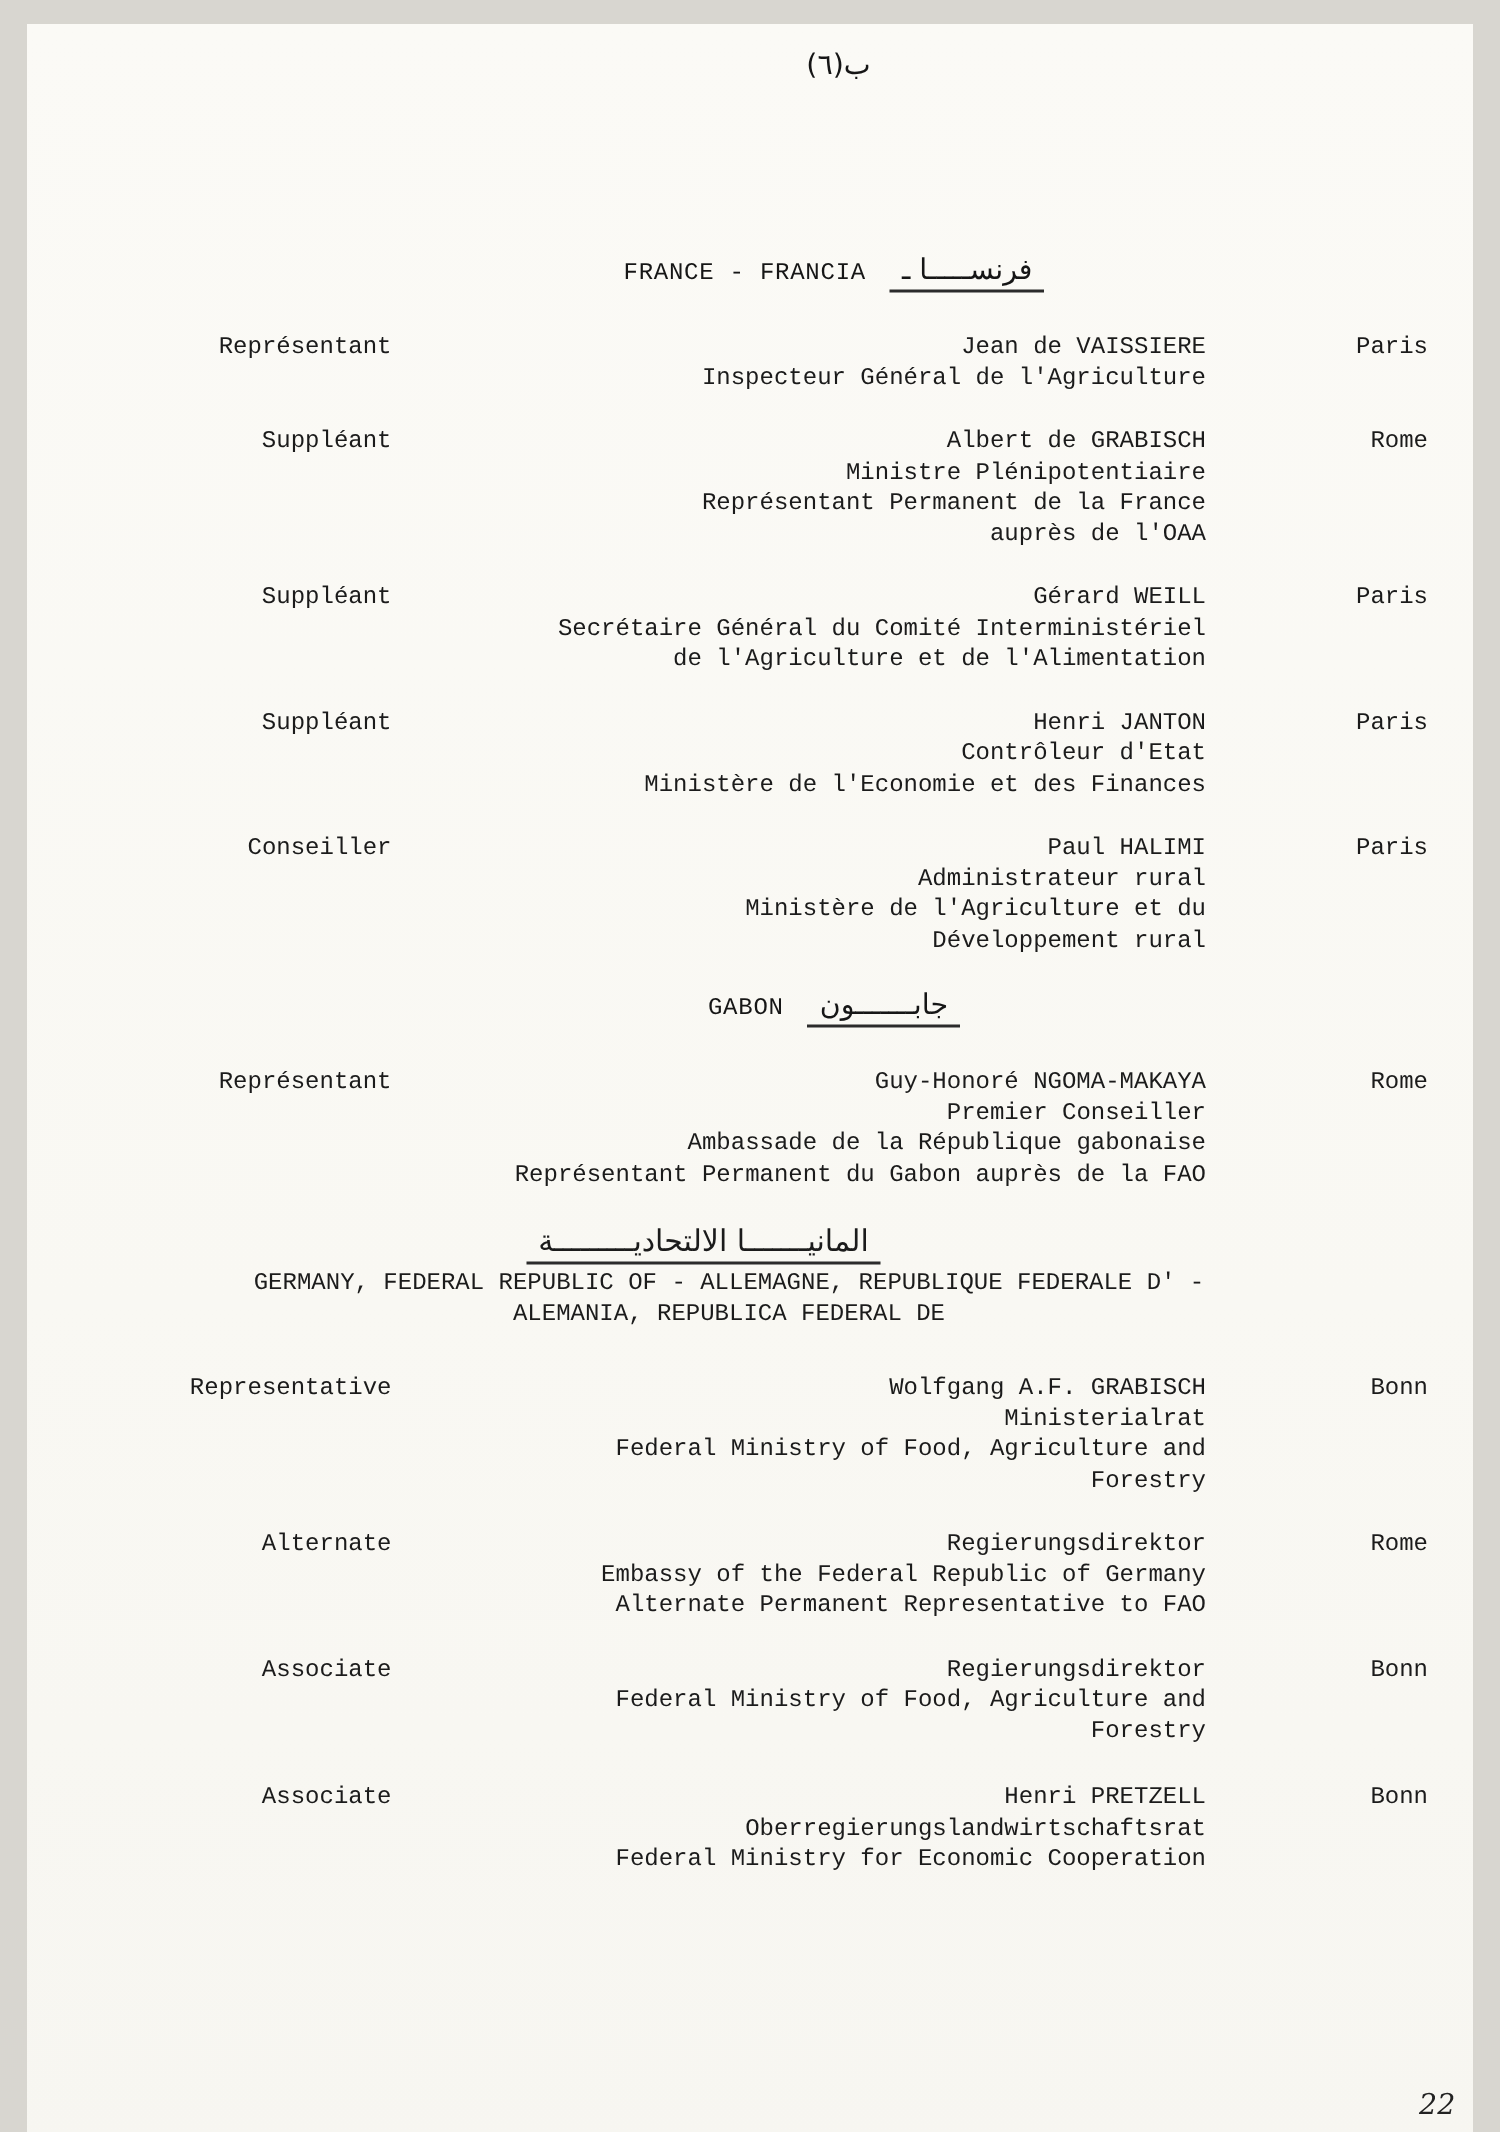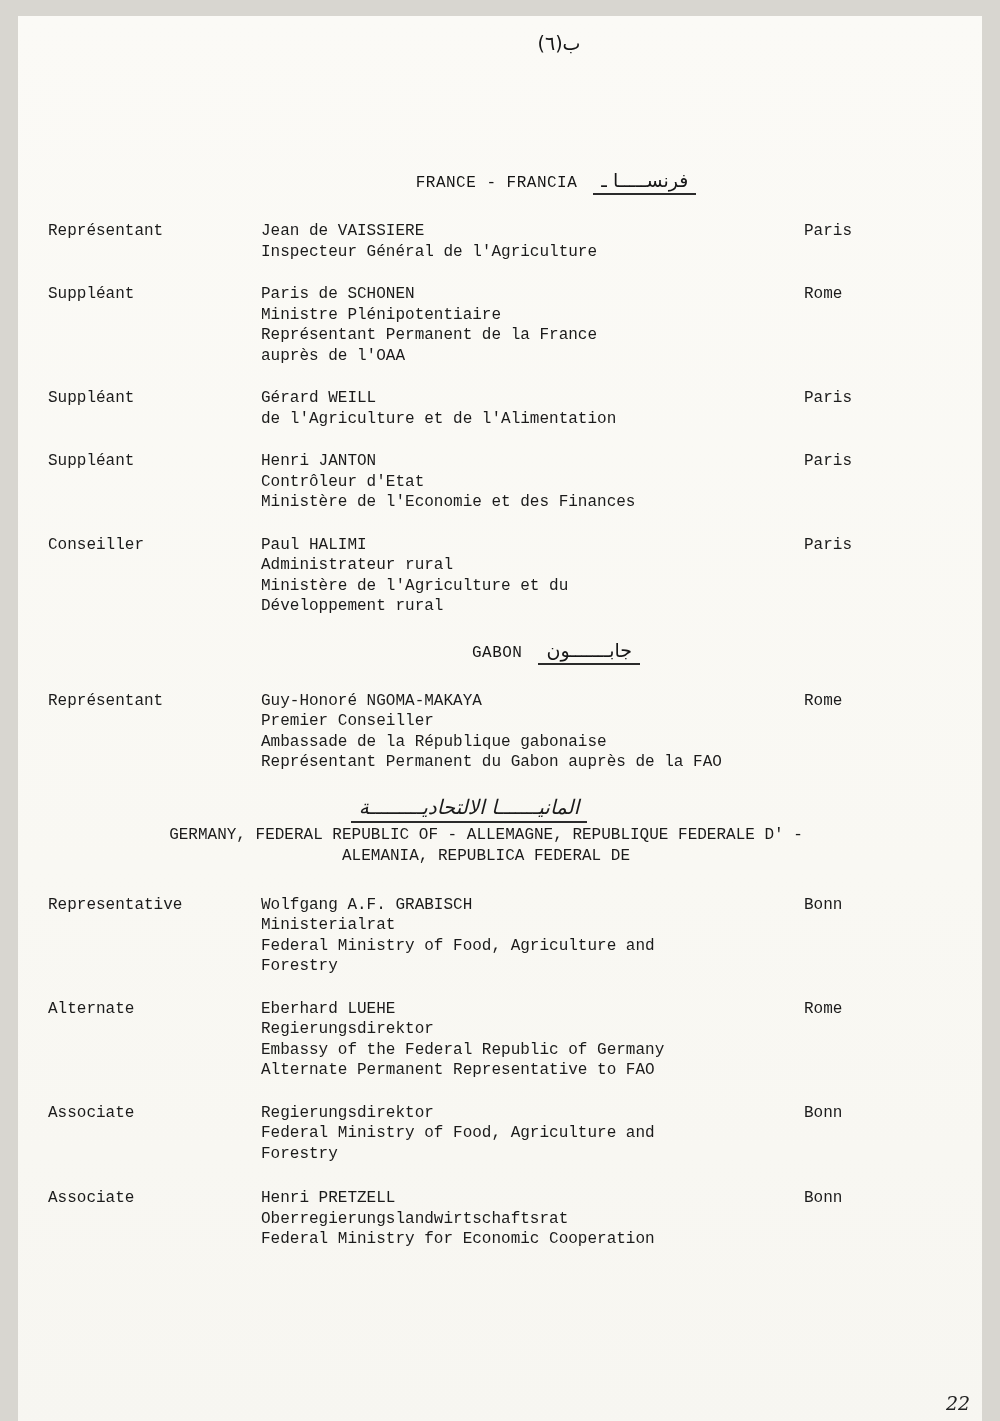--- a/index.html
+++ b/index.html
@@ -34,26 +34,27 @@
     border-bottom:2px solid #2b2b2b;
     padding:0 8px 2px 8px;
     margin-left:16px;
     display:inline-block;
   }
   .entry {
     display:grid;
     grid-template-columns:213px 543px 1fr;
     align-items:start;
     margin-bottom:22px;
+    text-align:right;
   }
   .entry.gap-lg { margin-top:24px; }
   .role, .line, .city { line-height:20.5px; }
   .city { white-space:nowrap; }
   .g-arabic {
-    text-align:center; padding-right:62px; margin-bottom:2px;font-style:italic;
+    text-align:center; padding-right:62px; margin-bottom:2px;
   }
   .g-arabic .h-arabic { margin-left:0; font-size:20px; }
   .g-heading {
     text-align:center; padding-right:28px;
     line-height:21px; margin-bottom:28px;
     white-space:nowrap;
   }
   .page-number {
     position:absolute; left:928px; top:1376px;
     font-family:"DejaVu Serif",serif;
@@ -79,32 +80,33 @@
         <div class="info">
           <div class="line">Jean de VAISSIERE</div>
           <div class="line">Inspecteur Général de l'Agriculture</div>
         </div>
         <div class="city">Paris</div>
       </div>
 
       <div class="entry">
         <div class="role">Suppléant</div>
         <div class="info">
-          <div class="line">Paris de SCHONEN</div>
+          <div class="line">Albert de GRABISCH</div>
           <div class="line">Ministre Plénipotentiaire</div>
           <div class="line">Représentant Permanent de la France</div>
           <div class="line">auprès de l'OAA</div>
         </div>
         <div class="city">Rome</div>
       </div>
 
       <div class="entry">
         <div class="role">Suppléant</div>
         <div class="info">
           <div class="line">Gérard WEILL</div>
+          <div class="line">Secrétaire Général du Comité Interministériel</div>
           <div class="line">de l'Agriculture et de l'Alimentation</div>
         </div>
         <div class="city">Paris</div>
       </div>
 
       <div class="entry">
         <div class="role">Suppléant</div>
         <div class="info">
           <div class="line">Henri JANTON</div>
           <div class="line">Contrôleur d'Etat</div>
@@ -158,21 +160,20 @@
           <div class="line">Ministerialrat</div>
           <div class="line">Federal Ministry of Food, Agriculture and</div>
           <div class="line">Forestry</div>
         </div>
         <div class="city">Bonn</div>
       </div>
 
       <div class="entry">
         <div class="role">Alternate</div>
         <div class="info">
-          <div class="line">Eberhard LUEHE</div>
           <div class="line">Regierungsdirektor</div>
           <div class="line">Embassy of the Federal Republic of Germany</div>
           <div class="line">Alternate Permanent Representative to FAO</div>
         </div>
         <div class="city">Rome</div>
       </div>
 
       <div class="entry">
         <div class="role">Associate</div>
         <div class="info">

